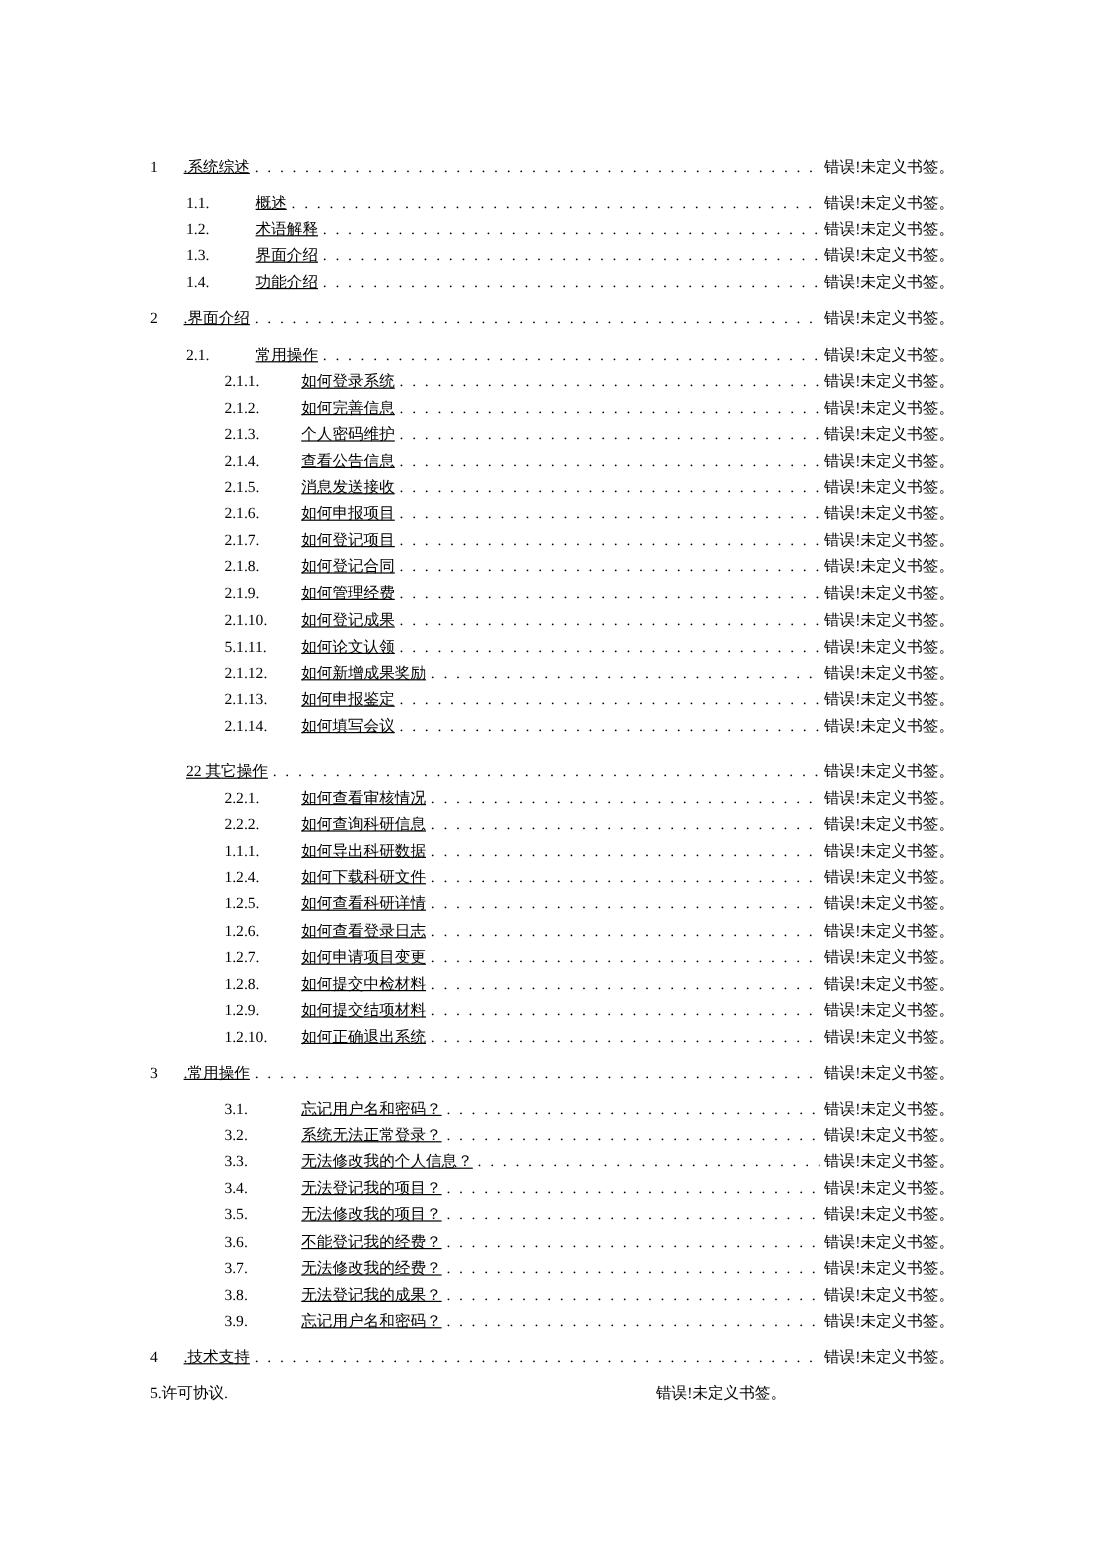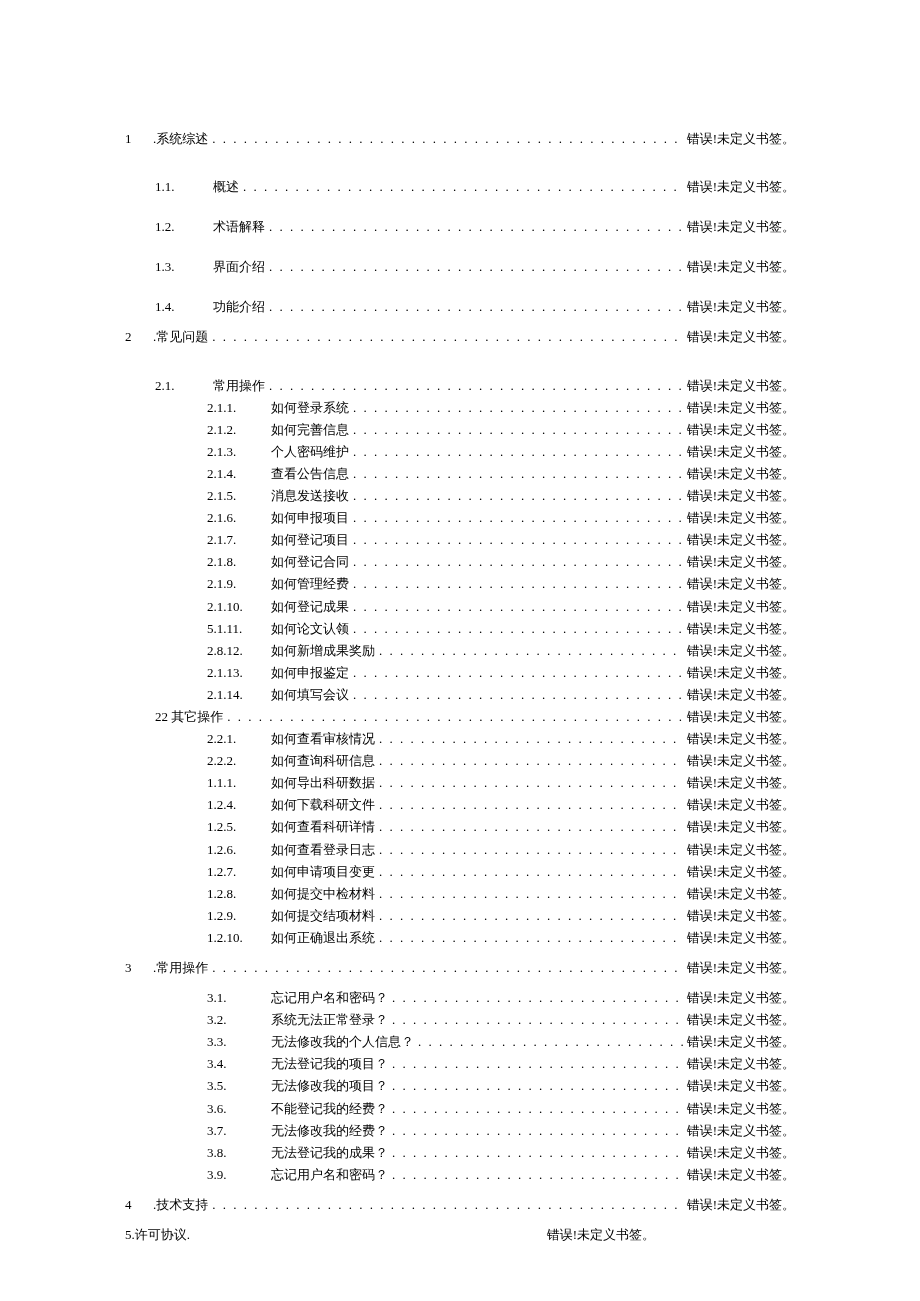--- a/index.html
+++ b/index.html
@@ -22,41 +22,42 @@
     line-height: 1.7;
     white-space: nowrap;
   }
   .num-col {
     flex: 0 0 auto;
     text-align: left;
   }
   .title-col {
     flex: 0 0 auto;
     padding-right: 4px;
+    text-decoration: underline;
   }
   .dots {
     flex: 1 1 auto;
     overflow: hidden;
     letter-spacing: 2px;
     color: #000;
   }
   .dots::after {
     content: ". . . . . . . . . . . . . . . . . . . . . . . . . . . . . . . . . . . . . . . . . . . . . . . . . . . . . . . . . . . . . . . . . . . . . . . . . . . . . . . . . . . . . . . . . . . . . . . . . . . . . . . . . . . . . . . . . . . . . . . . . . . . . . . . . . . . . . . . . . . . . . . . . . . . . . . . . . . . . . . . . . . . . . . . . . . . . . . . . . . . . . . . . . . . . . . . . . . . . . . . . . . . . . . . . . . . . . . . . . . . . . . . . . . . . . . . . . . . . . . . . . . .";
   }
   .page-col {
     flex: 0 0 auto;
     padding-left: 4px;
     color: #000;
   }
   .lvl1 .num-col { width: 28px; }
   .lvl2 { padding-left: 30px; }
-  .lvl2 .num-col { width: 58px; margin-top: 18px; }
+  .lvl2 .num-col { width: 58px; }
   .lvl3 { padding-left: 62px; }
-  .lvl3 .num-col { width: 64px; margin-left: 20px; }
-  .lvl2alt { padding-left: 30px; }
+  .lvl3 .num-col { width: 64px; }
+  .lvl2alt { padding-left: 30px; margin-top: 16px; }
   .lvl2alt .num-col { width: 0; }
   .lvl2alt .title-col { padding-left:0; }
   .special-line {
     display: flex;
     font-size: 13px;
     line-height: 1.7;
   }
   .special-left { flex: 0 0 auto; }
   .special-gap { flex: 1 1 auto; }
   .special-right { flex: 0 0 auto; padding-right: 140px; }
@@ -95,21 +96,21 @@
       </div>
       <div class="toc-line lvl2">
         <span class="num-col">1.4.</span>
         <span class="title-col">功能介绍 </span>
         <span class="dots"></span>
         <span class="page-col"> 错误!未定义书签。</span>
       </div>
       <div class="gap"></div>
       <div class="toc-line lvl1">
         <span class="num-col">2</span>
-        <span class="title-col">.常见问题 </span>
+        <span class="title-col">.界面介绍 </span>
         <span class="dots"></span>
         <span class="page-col"> 错误!未定义书签。</span>
       </div>
       <div class="gap"></div>
       <div class="toc-line lvl2">
         <span class="num-col">2.1.</span>
         <span class="title-col">常用操作 </span>
         <span class="dots"></span>
         <span class="page-col"> 错误!未定义书签。</span>
       </div>
@@ -173,21 +174,21 @@
         <span class="dots"></span>
         <span class="page-col"> 错误!未定义书签。</span>
       </div>
       <div class="toc-line lvl3">
         <span class="num-col">5.1.11.</span>
         <span class="title-col">如何论文认领 </span>
         <span class="dots"></span>
         <span class="page-col"> 错误!未定义书签。</span>
       </div>
       <div class="toc-line lvl3">
-        <span class="num-col">2.8.12.</span>
+        <span class="num-col">2.1.12.</span>
         <span class="title-col">如何新增成果奖励 </span>
         <span class="dots"></span>
         <span class="page-col"> 错误!未定义书签。</span>
       </div>
       <div class="toc-line lvl3">
         <span class="num-col">2.1.13.</span>
         <span class="title-col">如何申报鉴定 </span>
         <span class="dots"></span>
         <span class="page-col"> 错误!未定义书签。</span>
       </div>

